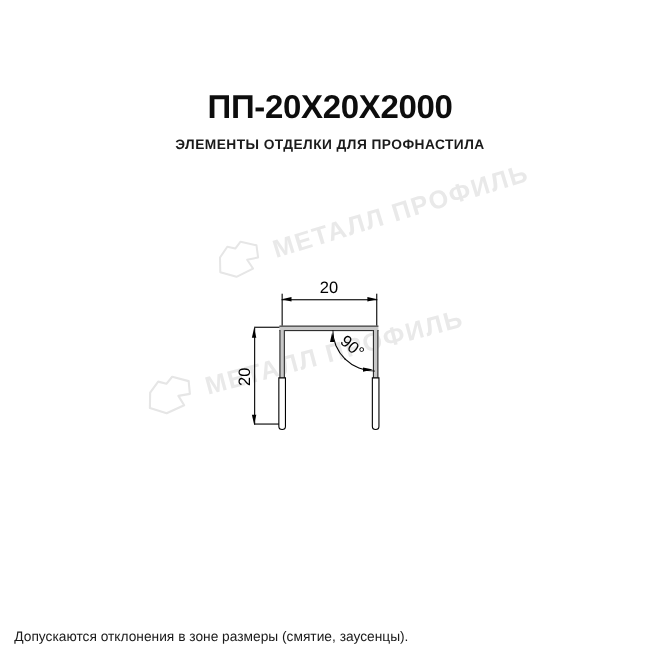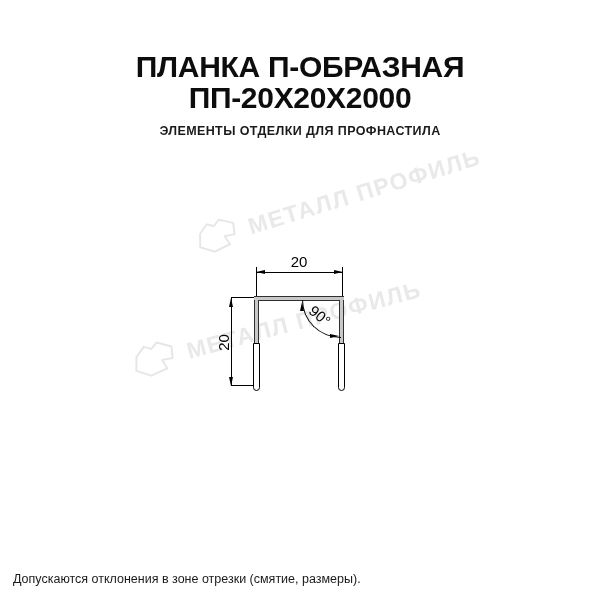--- a/index.html
+++ b/index.html
@@ -61,21 +61,20 @@
   }
 
   
   .footer-line{position:absolute;left:13px;font-size:12.5px;color:#1a1a1a;}
 </style>
 </head>
 <body>
 
 <div id="page">
 
-  <div class="title-line" style="top:50px;">ПЛАНКА П-ОБРАЗНАЯ</div>
   <div class="title-line" style="top:81px;">ПП-20Х20Х2000</div>
   <div class="subtitle" style="top:114px;">ЭЛЕМЕНТЫ ОТДЕЛКИ ДЛЯ ПРОФНАСТИЛА</div>
 
   <div class="wm" style="left:196px;top:224px;transform:rotate(-17deg);">
     <svg width="46" height="38" viewBox="0 0 100 80">
       <path d="M6,52 L14,24 L34,8 L48,16 L62,6 L90,22 L86,46 L64,44 L70,64 L34,70 Z" fill="none" stroke="#e6e6e6" stroke-width="4" stroke-linejoin="round"></path>
     </svg>
     <span class="wm-text">МЕТАЛЛ ПРОФИЛЬ</span>
   </div>
 
@@ -108,15 +107,15 @@
     <div class="leg-end" style="left:253px;top:343px;width:7px;height:48px;"></div>
     <div class="leg-end" style="left:338px;top:343px;width:7px;height:48px;"></div>
 
     <div class="angle-arc" style="left:302px;top:300px;width:39px;height:38px;"></div>
     <div class="arr arr-up" style="left:300px;top:302px;"></div>
     <div class="arr arr-right" style="left:330px;top:334px;"></div>
     <div class="dim-label" style="left:299px;top:307px;width:42px;transform:rotate(40deg);">90°</div>
 
   </div>
 
-  <div class="footer-line" style="top:572px;">Допускаются отклонения в зоне отрезки (смятие, размеры).</div>
+  <div class="footer-line" style="top:572px;">Допускаются отклонения в зоне размеры (смятие, заусенцы).</div>
 
 </div>
 
 </body></html>

